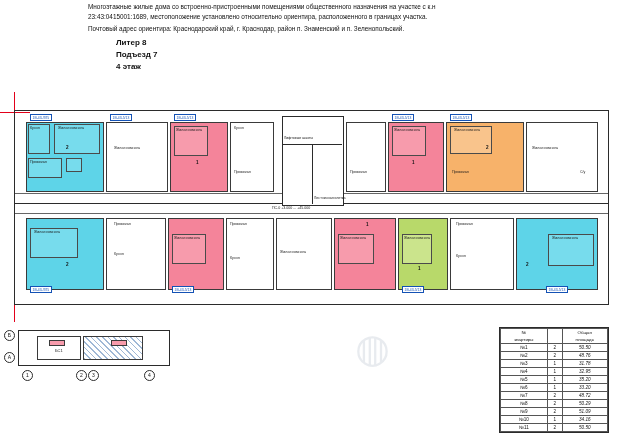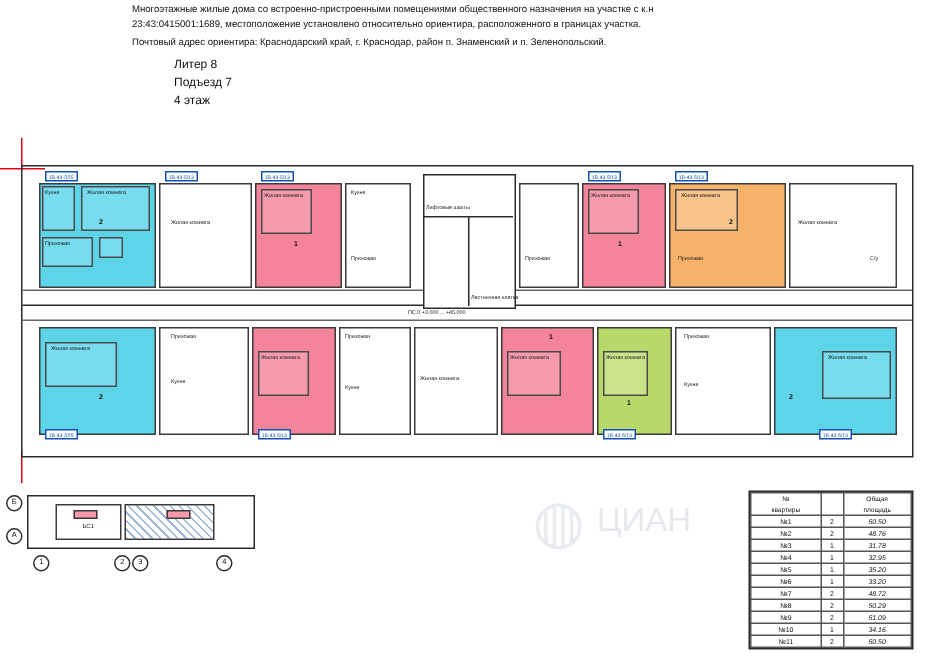--- a/index.html
+++ b/index.html
@@ -11,21 +11,21 @@
     overflow:hidden;
     position:relative;
   }
   .sheet{position:absolute;inset:0;}
 
   
   .hdr{position:absolute;left:88px;top:2px;width:520px;font-size:6.4px;line-height:9.6px;color:#111;}
   .hdr div{white-space:nowrap;}
   .hdr .l2{margin-top:0px;}
   .hdr .l3{margin-top:3px;}
-  .title-block{position:absolute;left:116px;top:37px;font-size:8px;line-height:12px;font-weight:400;}
+  .title-block{position:absolute;left:116px;top:37px;font-size:8px;line-height:12px;font-weight:700;}
   .title-block .t2{font-size:8px;}
   .title-block .t3{font-size:8px;}
   .title-block .t4{font-size:8px;}
 
   
   .crop{position:absolute;background:#e2001a;}
 
   
   .plan{position:absolute;left:14px;top:110px;width:595px;height:195px;}
   .plan .outline{position:absolute;inset:0;border:1px solid #2b2b2b;}
@@ -204,21 +204,20 @@
     <span class="lbl" style="left:36px;top:18px;font-size:4px;">БС1</span>
   </div>
   <div class="axis-c" style="left:4px;top:330px;"><span>Б</span></div>
   <div class="axis-c" style="left:4px;top:352px;"><span>А</span></div>
   <div class="axis-c" style="left:22px;top:370px;"><span>1</span></div>
   <div class="axis-c" style="left:76px;top:370px;"><span>2</span></div>
   <div class="axis-c" style="left:88px;top:370px;"><span>3</span></div>
   <div class="axis-c" style="left:144px;top:370px;"><span>4</span></div>
 
   <div class="wm" style="font-size:40px;">◍</div>
-  <div class="wm2">ЦИАН</div>
 
   <div class="tbl">
     <table>
       <thead>
         <tr>
           <th>№<br>квартиры</th>
           <th></th>
           <th>Общая<br>площадь</th>
         </tr>
       </thead>

